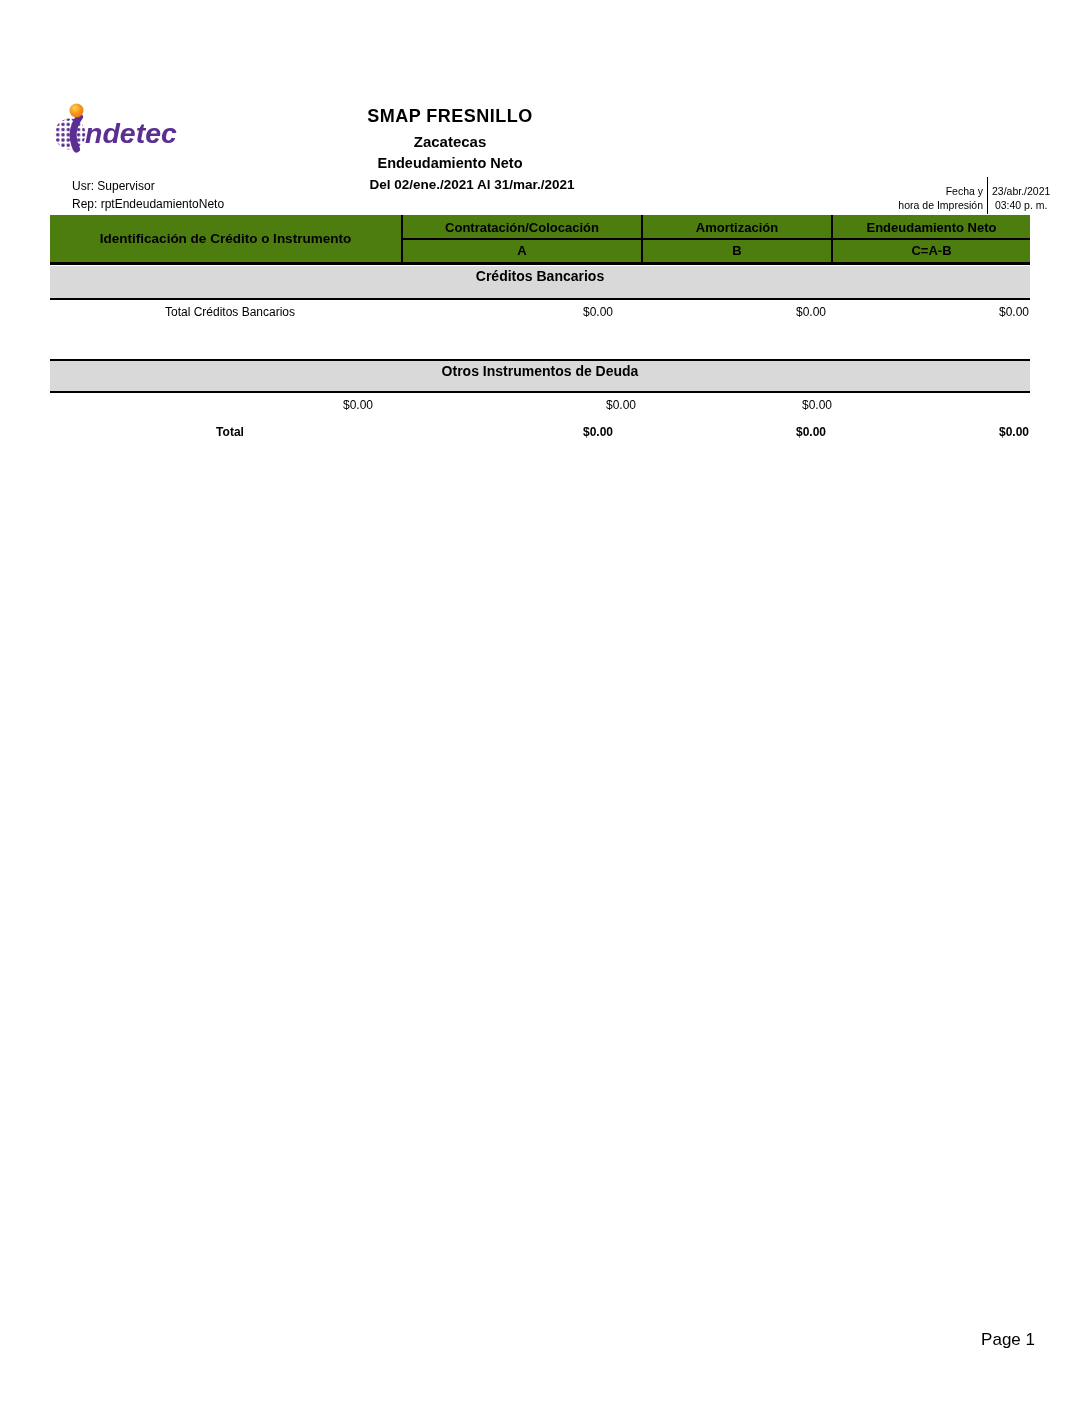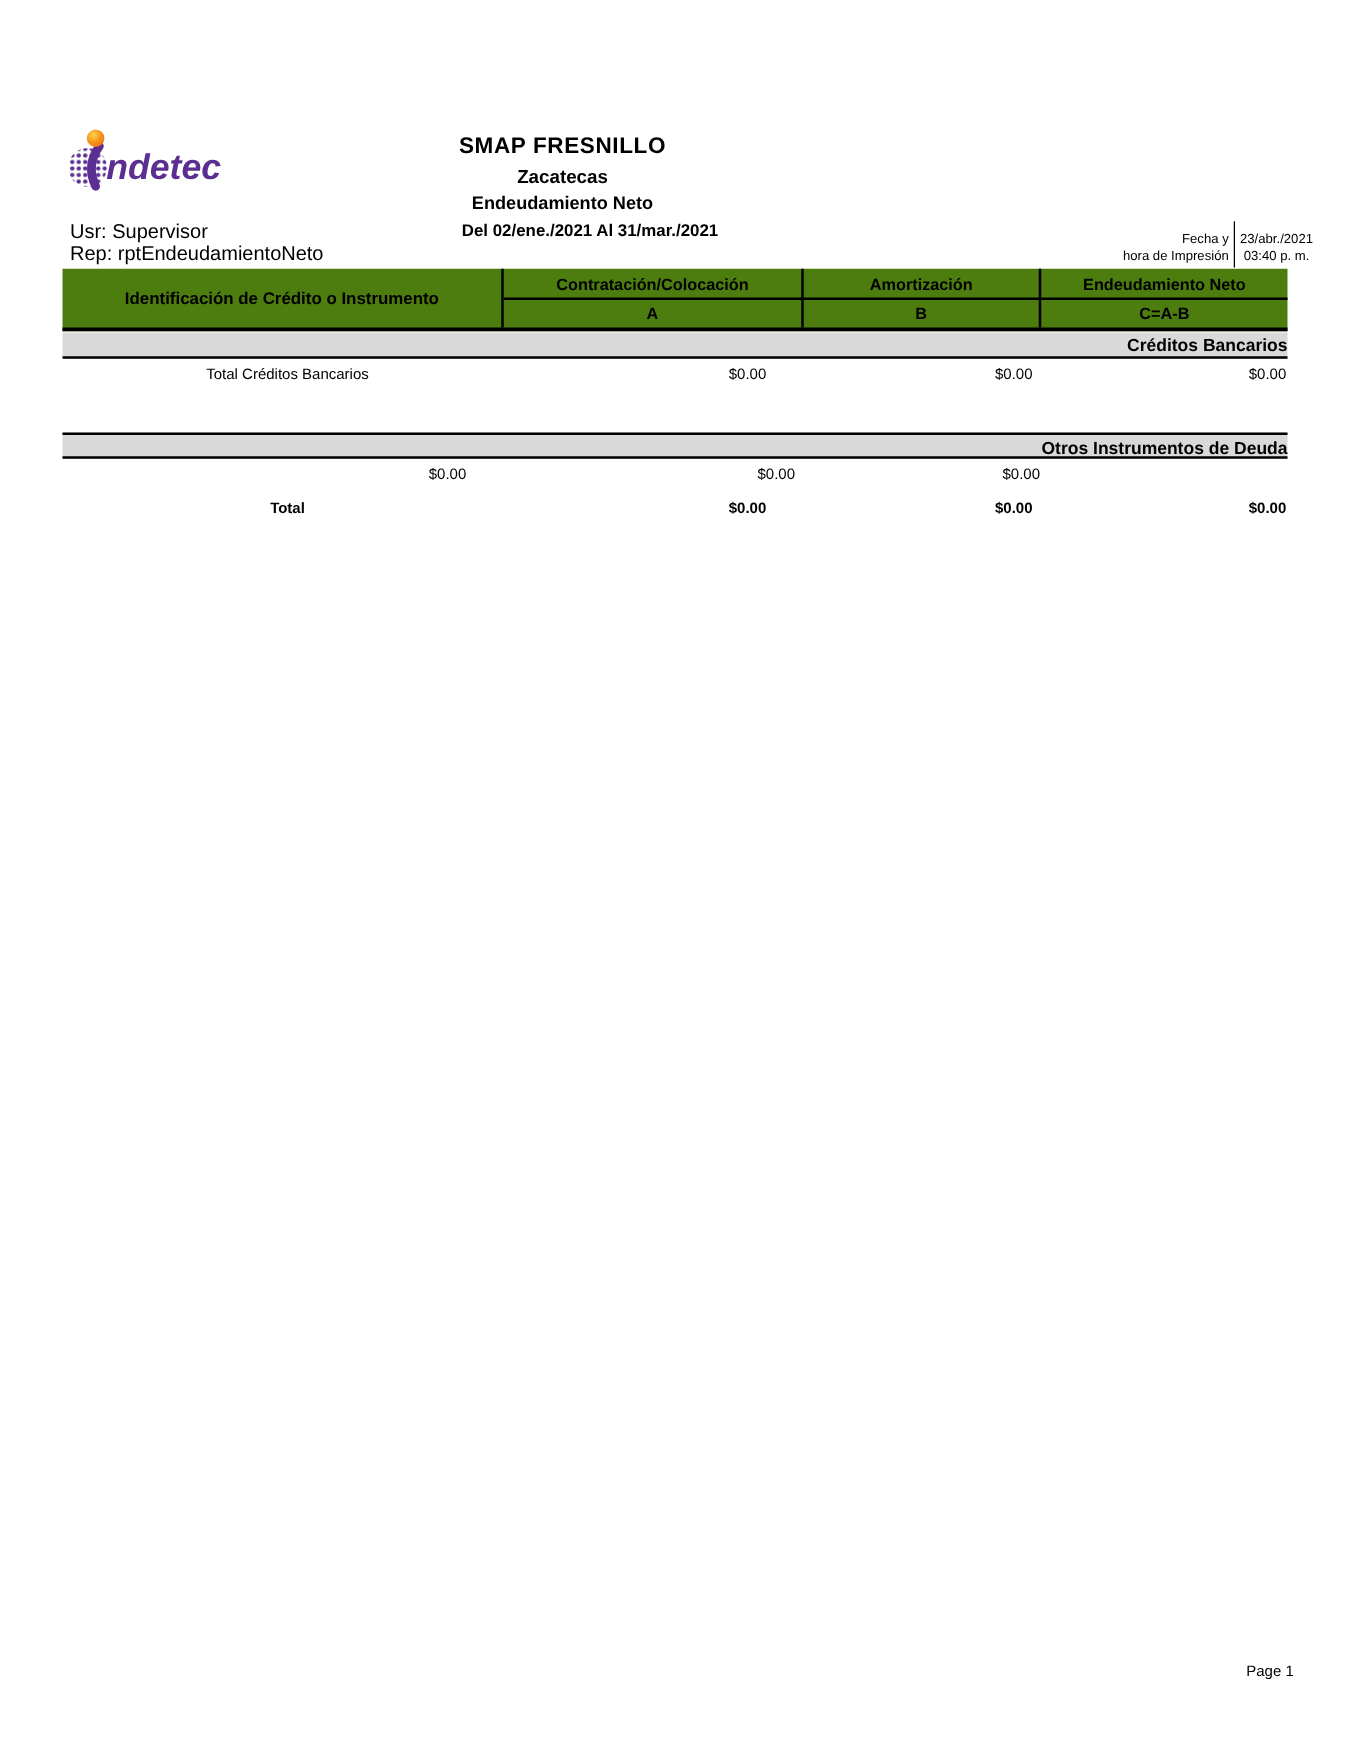--- a/index.html
+++ b/index.html
@@ -16,21 +16,21 @@
 
   
   .logo { position:absolute; left:50px; top:100px; width:140px; height:54px; }
 
   .title-block { position:absolute; left:0; width:900px; top:106px; text-align:center; }
   .title-main   { font-size:18px;   font-weight:bold; letter-spacing:.5px; }
   .title-sub    { font-size:15px;   font-weight:bold; margin-top:6px; }
   .title-report { font-size:14.5px; font-weight:bold; margin-top:5px; }
   .title-period { font-size:13.5px; font-weight:bold; margin-top:6px;margin-left:44px; }
 
-  .meta-left { position:absolute; left:56px; top:177px; font-size:16px; line-height:18px; }
+  .meta-left { position:absolute; left:72px; top:177px; font-size:12px; line-height:18px; }
 
   .print-meta { position:absolute; left:880px; top:177px; display:flex; align-items:center; font-size:10.5px; }
   .print-labels { width:103px; text-align:right; line-height:14px; padding-top:4px; }
   .print-divider { width:0; border-left:1.5px solid #000; height:37px; margin:0 4px 0 4px; }
   .print-values { line-height:14px; padding-top:4px; text-align:center; }
 
   
   .report-table { position:absolute; left:50px; top:215px; width:980px; }
 
   .thead {
@@ -53,22 +53,22 @@
   }
   .th-top.last, .th-sub.last { border-right:none; }
   .th-sub {
     grid-row:2; height:22px; line-height:22px;
     text-align:center; font-weight:bold; font-size:13px;
     border-right:2px solid #000;
   }
 
   .section-band {
     background:#D9D9D9;
-    height:21px; line-height:21px;
-    text-align:right; font-weight:bold; font-size:14px;
+    height:34px; line-height:21px;
+    text-align:center; font-weight:bold; font-size:14px;
     border-bottom:2.5px solid #000;
     margin-top:1px;
   }
   .section-band.top-border { border-top:2.5px solid #000; margin-top:0; }
 
   .trow {
     display:grid;
     grid-template-columns:353px 240px 190px 197px;
     height:20px; line-height:20px;
     font-size:12px;
@@ -78,21 +78,21 @@
   .trow .cell-a { text-align:right; padding-right:30px; }
   .trow .cell-b { text-align:right; padding-right:7px;  }
   .trow .cell-c { text-align:right; padding-right:1px;  }
   .trow.total { font-weight:bold; margin-top:7px; }
 
   .section-gap { height:37px; }
 
   
   .page-footer {
     position:absolute; right:53px; top:1330px;
-    font-size:12px;
+    font-size:17px;
   }
 </style>
 </head>
 <body>
 
 <div class="page">
 
   <svg class="logo" viewBox="0 0 140 52" xmlns="http://www.w3.org/2000/svg">
     <defs>
       <pattern id="halftone" width="5.2" height="5.2" patternUnits="userSpaceOnUse">

